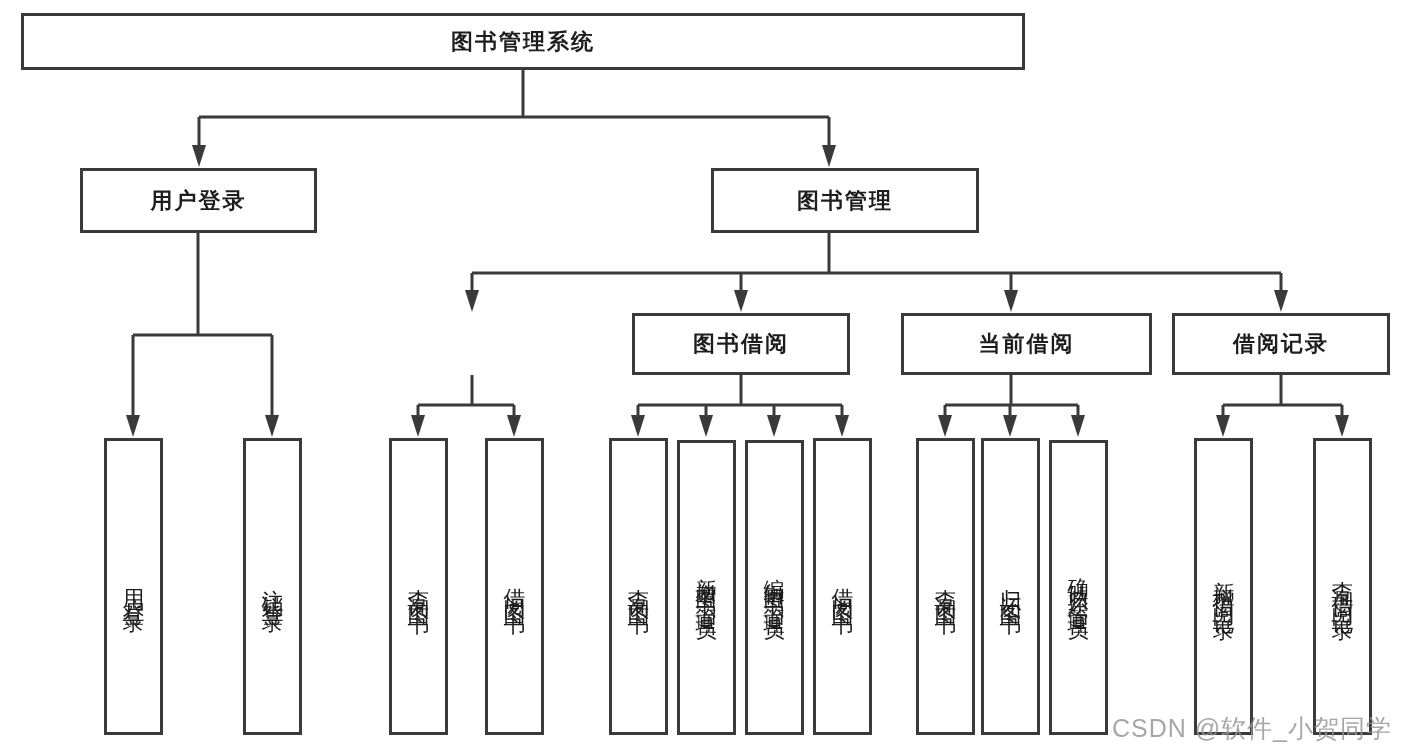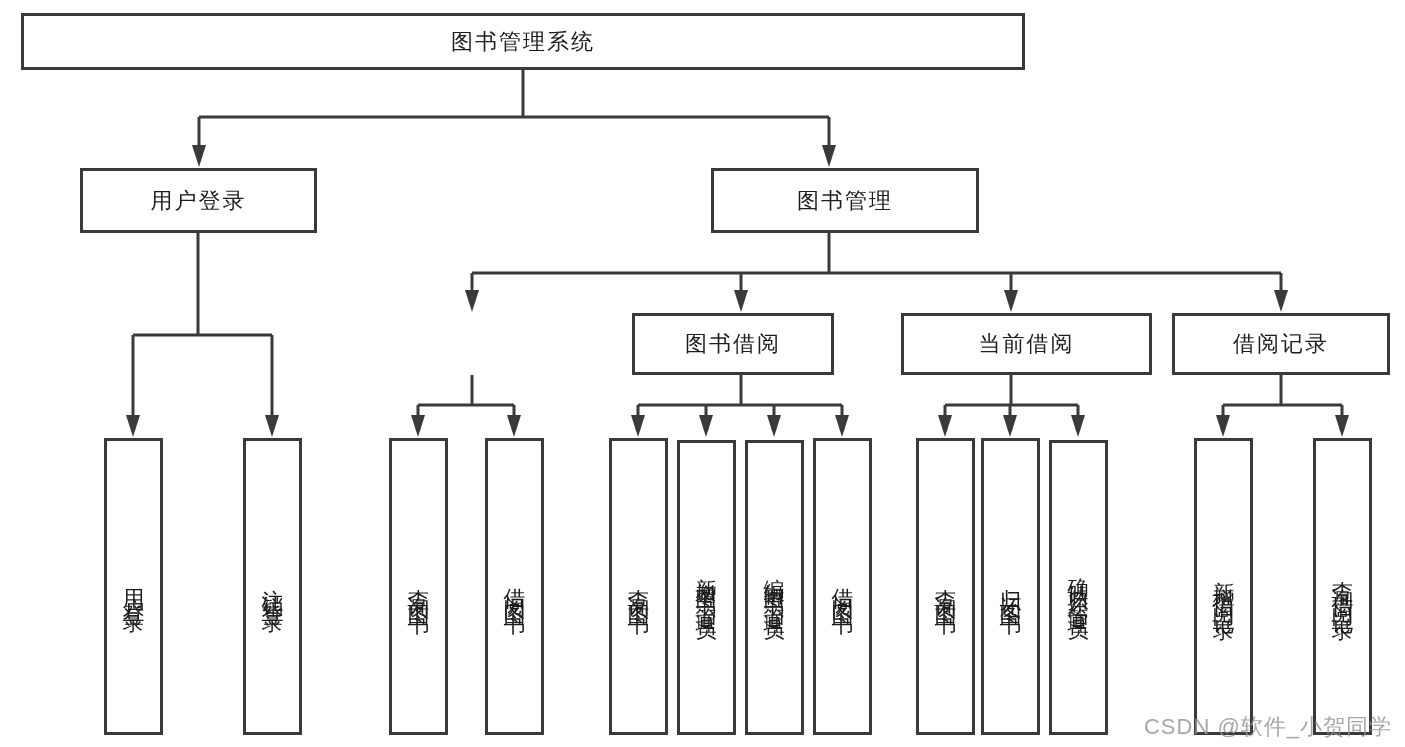--- a/index.html
+++ b/index.html
@@ -10,33 +10,34 @@
     font-family:"Liberation Sans","DejaVu Sans",sans-serif;
     overflow:hidden;
   }
   .wires{position:absolute;left:0;top:0;width:1405px;height:747px;}
   .hbox{
     position:absolute;box-sizing:border-box;
     border:3px solid #3a3a3a;background:#fff;
     display:flex;align-items:center;justify-content:center;
     font-size:22px;letter-spacing:2px;color:#1d1d1d;
     z-index:2;
+    font-weight:bold;
   }
   .vbox{
     position:absolute;box-sizing:border-box;
     border:3px solid #3a3a3a;background:#fff;
     display:flex;align-items:center;justify-content:center;
     writing-mode:vertical-rl;text-orientation:mixed;
     font-size:22px;letter-spacing:8px;line-height:1;color:#1d1d1d;
     z-index:2;
   }
   .vbox.long{letter-spacing:6px;font-size:21px;}
   .watermark{
     position:absolute;right:13px;top:712px;
-    font-size:22px;color:rgba(150,150,150,0.85);
+    font-size:25px;color:rgba(150,150,150,0.85);
     letter-spacing:1px;z-index:3;white-space:nowrap;
   }
 </style>
 </head>
 <body>
 
 <div class="canvas">
 
   <svg class="wires" viewBox="0 0 1405 747">
     <path fill="none" stroke="#3a3a3a" stroke-width="3" d="
@@ -68,21 +69,21 @@
         <polygon points="1216,415 1230,415 1223,437"></polygon>
         <polygon points="1335,415 1349,415 1342,437"></polygon>
       </g>
   </svg>
 
   <div class="hbox" style="left:21px;top:13px;width:1004px;height:57px;">图书管理系统</div>
 
   <div class="hbox" style="left:80px;top:168px;width:237px;height:65px;">用户登录</div>
   <div class="hbox" style="left:711px;top:168px;width:268px;height:65px;">图书管理</div>
 
-  <div class="hbox" style="left:632px;top:313px;width:202px;height:62px;">图书借阅</div>
+  <div class="hbox" style="left:632px;top:313px;width:218px;height:62px;">图书借阅</div>
   <div class="hbox" style="left:901px;top:313px;width:251px;height:62px;">当前借阅</div>
   <div class="hbox" style="left:1172px;top:313px;width:218px;height:62px;">借阅记录</div>
 
   <div class="vbox" style="left:104px;top:438px;width:59px;height:297px;">用户登录</div>
   <div class="vbox" style="left:243px;top:438px;width:59px;height:297px;">注销登录</div>
 
   <div class="vbox" style="left:389px;top:438px;width:59px;height:297px;">查询图书</div>
   <div class="vbox" style="left:485px;top:438px;width:59px;height:297px;">借阅图书</div>
 
   <div class="vbox" style="left:609px;top:438px;width:59px;height:297px;">查询图书</div>

